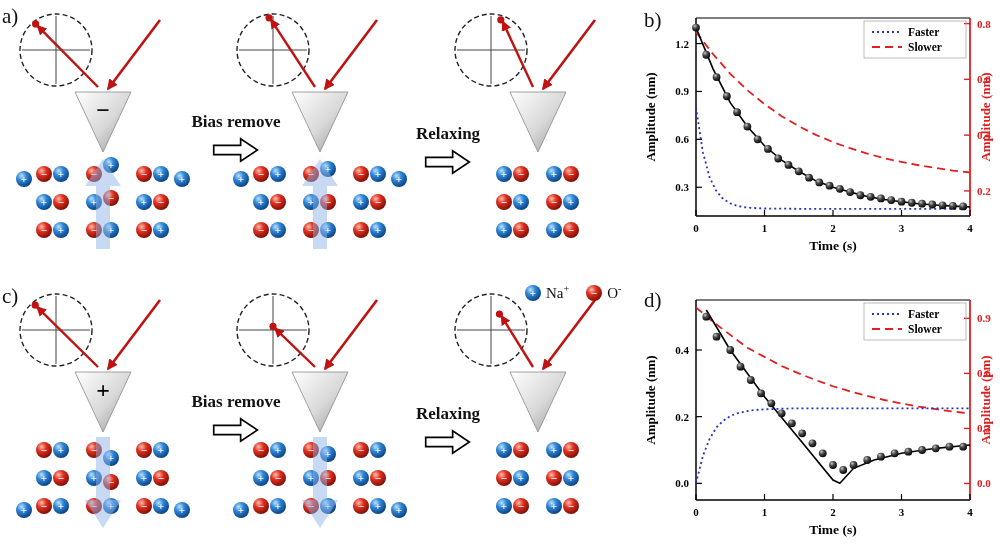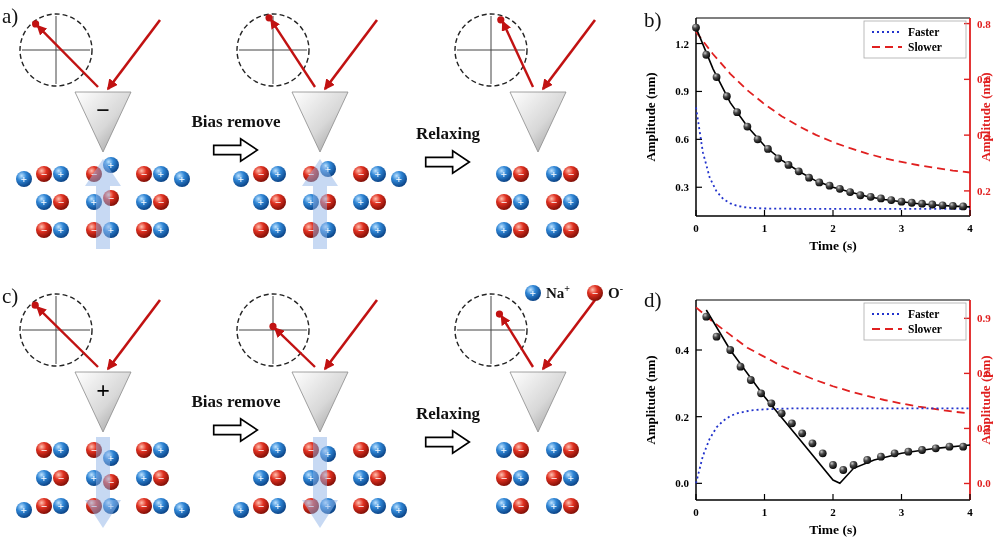--- a/index.html
+++ b/index.html
@@ -6,21 +6,21 @@
   html,body{width:1000px;height:559px;background:#fff;overflow:hidden}
   body{position:relative;font-family:"Liberation Serif",serif;color:#111}
   .figure{position:absolute;inset:0}
   .panel-label{position:absolute;font-size:21px;color:#111}
   svg.unit{position:absolute;width:190px;height:265px;overflow:visible}
   .transition{position:absolute;text-align:center}
   .t-label{font-weight:bold;font-size:17px;white-space:nowrap}
   .t-arrow{display:block;margin:5px auto 0}
   .ion-legend{position:absolute;left:524px;top:283px;display:flex;gap:16px;align-items:center}
   .leg-item{display:flex;align-items:center;gap:4px}
-  .leg-text{font-weight:bold;font-size:15px}
+  .leg-text{font-weight:normal;font-size:15px}
   .leg-text sup{font-size:10px}
   svg text{font-family:"Liberation Serif",serif}
   .chart{position:absolute}
   #defs-holder{position:absolute;width:0;height:0}
 </style>
 </head>
 <body>
 
 <svg id="defs-holder" aria-hidden="true">
   <defs>

